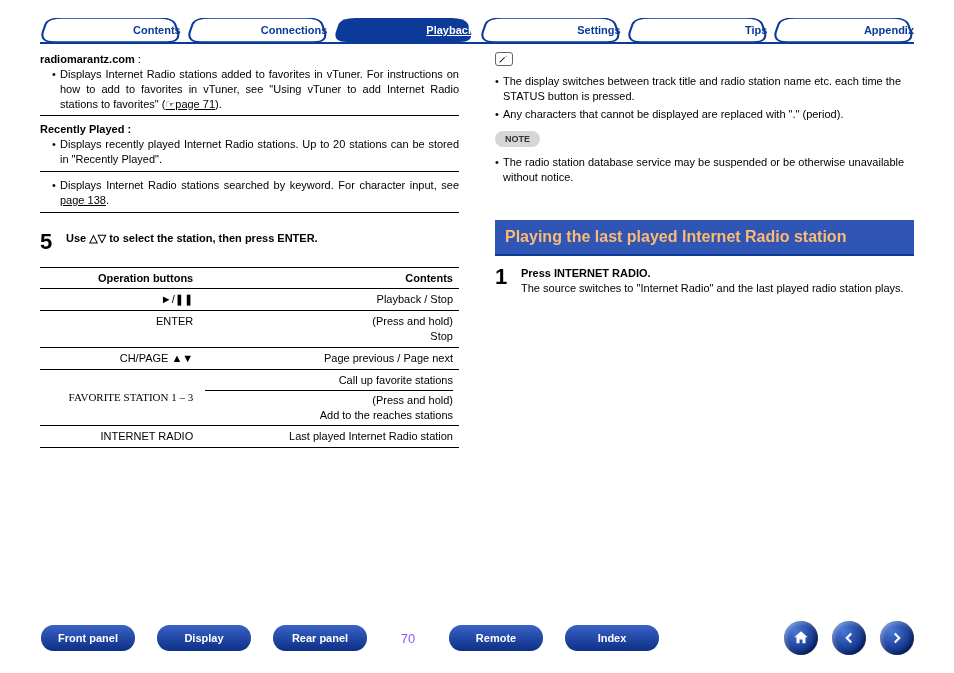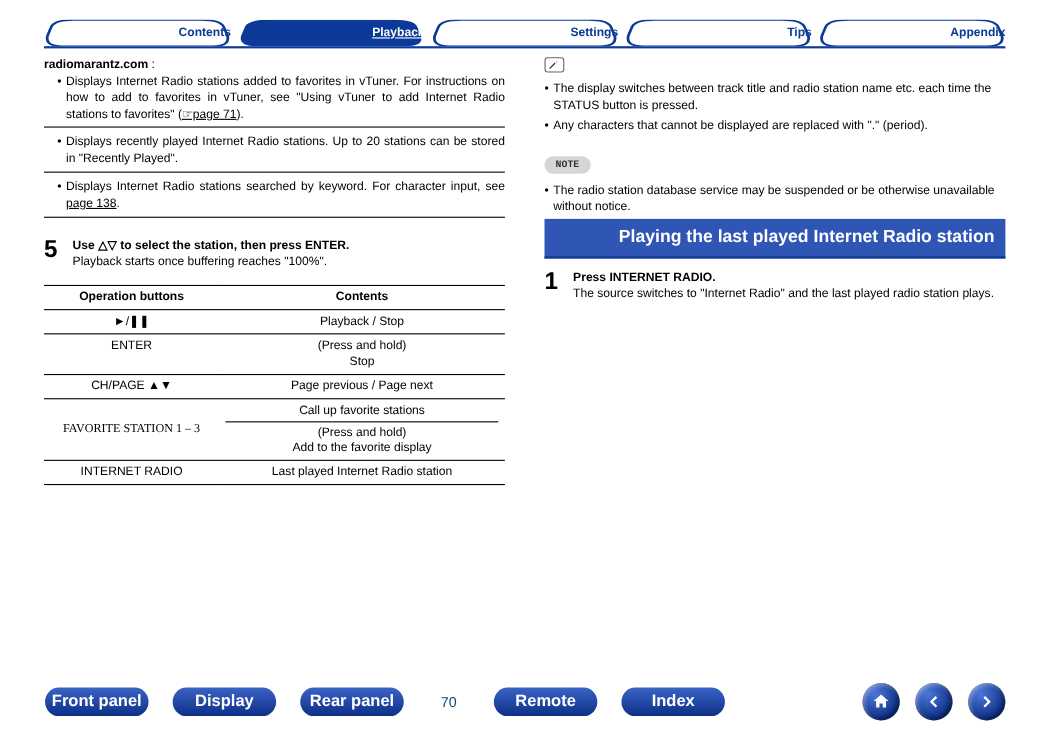--- a/index.html
+++ b/index.html
@@ -56,21 +56,21 @@
   .step-body .h { font-weight: bold; }
   .step-body .d { }
 
   table.ops {
     width: 100%;
     border-collapse: collapse;
     margin-top: 14px;
     font-size: 11px;
   }
   table.ops th, table.ops td {
-    text-align: center;
+    text-align: right;
     padding: 3px 6px;
     vertical-align: top;
   }
   table.ops thead th { border-top: 1px solid #000; border-bottom: 1px solid #000; font-weight: bold; }
   table.ops tbody tr.sep td { border-bottom: 1px solid #000; }
   .inner-line { border-top: 1px solid #000; padding-top: 2px; margin-top: 2px; }
 
   .edit-badge {
     display: inline-flex;
     width: 18px; height: 14px;
@@ -86,56 +86,54 @@
   .note-list { margin-top: 4px; }
   .note-list .bullet-row { margin-bottom: 3px; }
   .note-pill {
     display: inline-block;
     background: #d6d6d6;
     border-radius: 10px;
     font-size: 9px;
     font-weight: bold;
     color: #333;
     padding: 2px 10px;
-    margin: 17px 0 4px 0;
-    font-family: Liberation Mono, monospace;
+    margin: 6px 0 4px 0;
   }
 
   .section-bar {
     background: #2f56b4;
-    color: #ffffff;
+    color: #fdba74;
     font-weight: bold;
     font-size: 16px;
     padding: 6px 10px;
-    margin-top: 4px;
+    margin-top: 36px;
     border-bottom: 2px solid #0b3a98;
-    text-align: right;
   }
 
   .footer {
     position: absolute;
     left: 0; right: 0; bottom: 18px;
     padding: 0 40px;
     display: flex;
     align-items: center;
     gap: 20px;
   }
   .foot-btn {
     position: relative;
     width: 96px; height: 28px;
     color: #fff;
-    font-size: 15px;
+    font-size: 11px;
     font-weight: bold;
     text-align: center;
     line-height: 28px;
     cursor: pointer;
   }
   .foot-btn svg.bg { position: absolute; inset: 0; width: 100%; height: 100%; z-index: 1; }
   .foot-btn span { position: relative; z-index: 2; }
-  .page-num { font-size: 13px; color: #0c4a6e; width: 40px; text-align: center; }
+  .page-num { font-size: 13px; color: #8b5cf6; width: 40px; text-align: center; }
   .foot-spacer { flex: 1; }
   .circle-btn {
     width: 34px; height: 34px;
     border-radius: 50%;
     background: radial-gradient(circle at 35% 30%, #4a77d8, #0e2f85 70%);
     display: inline-flex;
     align-items: center; justify-content: center;
     color: #fff;
     box-shadow: inset -2px -2px 4px rgba(0,0,0,.4), inset 2px 2px 4px rgba(255,255,255,.4);
     cursor: pointer;
@@ -148,20 +146,26 @@
 
 <div class="page">
 
   <div class="tabs">
     <div class="tab">
       <svg viewBox="0 0 100 24" preserveAspectRatio="none">
           <path d="M10 24 Q0 24 2 14 L4 6 Q6 0 16 0 L84 0 Q94 0 96 6 L98 14 Q100 24 90 24 Z" fill="#fff" stroke="#0b3a98" stroke-width="1.5"></path>
         </svg>
       <span>Contents</span>
     </div>
+    <div class="tab">
+      <svg viewBox="0 0 100 24" preserveAspectRatio="none">
+          <path d="M10 24 Q0 24 2 14 L4 6 Q6 0 16 0 L84 0 Q94 0 96 6 L98 14 Q100 24 90 24 Z" fill="#fff" stroke="#0b3a98" stroke-width="1.5"></path>
+        </svg>
+      <span>Connections</span>
+    </div>
     <div class="tab active">
       <svg viewBox="0 0 100 24" preserveAspectRatio="none">
           <path d="M10 24 Q0 24 2 14 L4 6 Q6 0 16 0 L84 0 Q94 0 96 6 L98 14 Q100 24 90 24 Z" fill="#0b3a98"></path>
         </svg>
       <span>Playback</span>
     </div>
     <div class="tab">
       <svg viewBox="0 0 100 24" preserveAspectRatio="none">
           <path d="M10 24 Q0 24 2 14 L4 6 Q6 0 16 0 L84 0 Q94 0 96 6 L98 14 Q100 24 90 24 Z" fill="#fff" stroke="#0b3a98" stroke-width="1.5"></path>
         </svg>
@@ -191,20 +195,21 @@
           <div class="bullet-row">
             <div class="dot">•</div>
             <div class="txt">
               <span>Displays Internet Radio stations added to favorites in vTuner. For instructions on how to add to favorites in vTuner, see "Using vTuner to add Internet Radio stations to favorites" (</span><span class="underline">☞page 71</span><span>).</span>
             </div>
           </div>
         </div>
       </div>
 
       <div class="item-block">
+        <div class="item-title">Recently Played :</div>
         <div class="item-body">
           <div class="bullet-row">
               <div class="dot">•</div>
               <div class="txt">Displays recently played Internet Radio stations. Up to 20 stations can be stored in "Recently Played".</div>
             </div>
         </div>
       </div>
 
       <div class="item-block">
         <div class="item-body">
@@ -214,21 +219,20 @@
               <span>Displays Internet Radio stations searched by keyword. For character input, see </span><span class="underline">page 138</span><span>.</span>
             </div>
           </div>
         </div>
       </div>
 
       <div class="step">
         <div class="step-num">5</div>
         <div class="step-body">
           <div class="h">Use △▽ to select the station, then press ENTER.</div>
-          <div class="d">Playback starts once buffering reaches "100%".</div>
         </div>
       </div>
 
       <table class="ops">
         <thead>
           <tr>
             <th style="width:38%">Operation buttons</th>
             <th>Contents</th>
           </tr>
         </thead>
@@ -249,21 +253,21 @@
             <td>Page previous / Page next</td>
           </tr>
           <tr class="sep">
             <td style="vertical-align:middle;font-family:Liberation Serif, serif;">
               <div>FAVORITE STATION 1 – 3</div>
             </td>
             <td>
               <div>Call up favorite stations</div>
               <div class="inner-line">
                 <div>(Press and hold)</div>
-                <div>Add to the favorite display</div>
+                <div>Add to the reaches stations</div>
               </div>
             </td>
           </tr>
           <tr class="sep">
             <td>INTERNET RADIO</td>
             <td>Last played Internet Radio station</td>
           </tr>
         </tbody>
       </table>
     </div>

